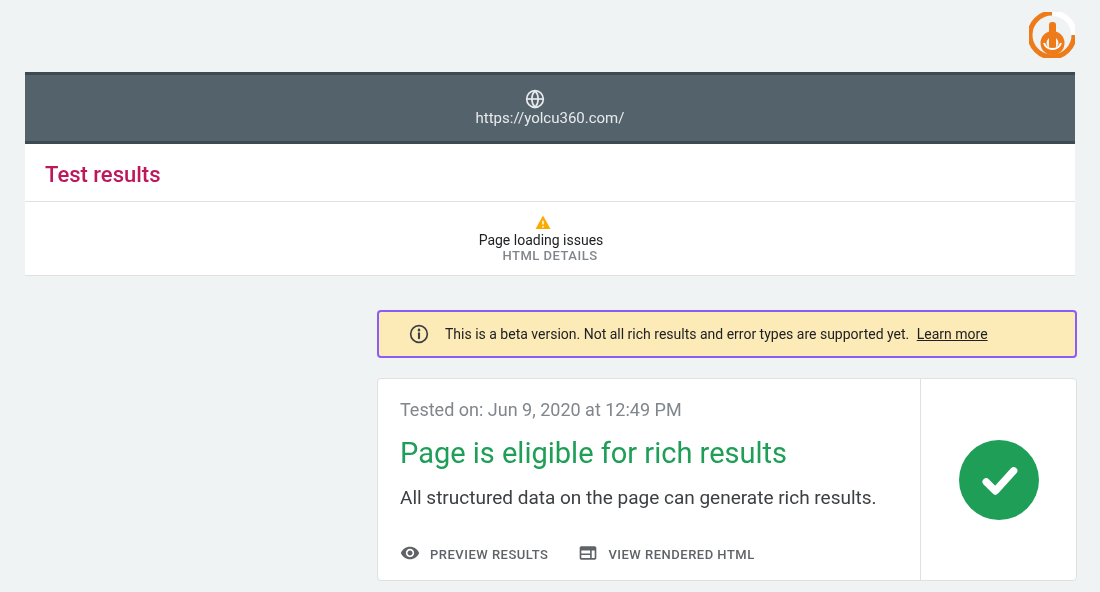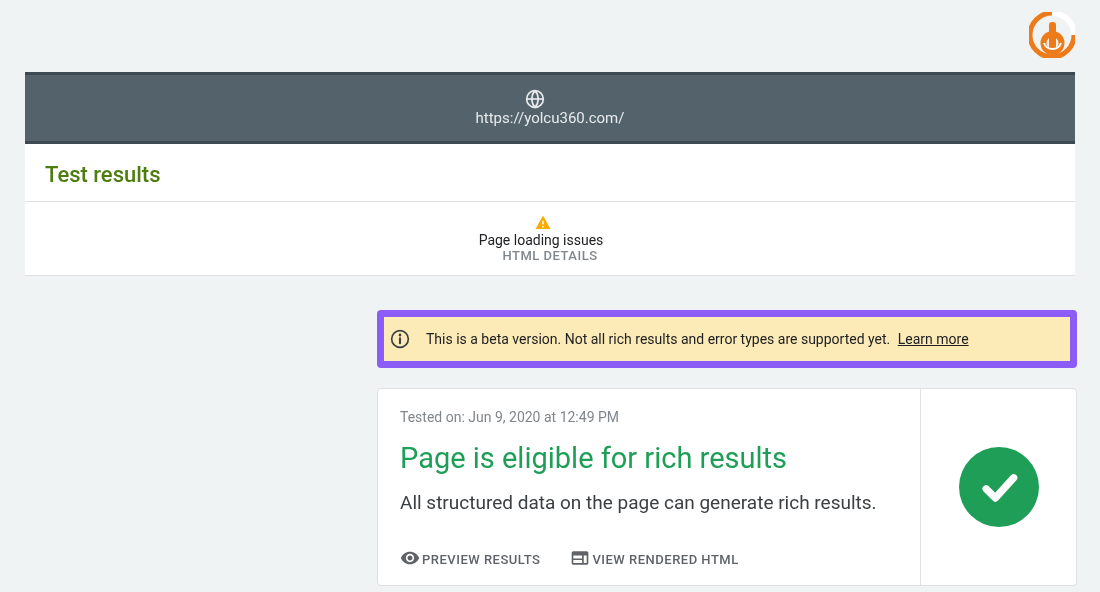--- a/index.html
+++ b/index.html
@@ -43,21 +43,21 @@
       color: #e8eaed;
     }
     .section-title-bar {
       background: #fff;
       padding: 18px 20px 14px;
       border-bottom: 1px solid #e0e0e0;
     }
     .section-title-bar h1 {
       font-size: 22px;
       font-weight: 500;
-      color: #4d7c0f;
+      color: #be185d;
     }
     .issues-bar {
       background: #fff;
       padding: 12px 20px;
       display: flex;
       align-items: center;
       border-bottom: 1px solid #e0e0e0;
       flex-direction: column;
     }
     .warning-icon {
@@ -75,23 +75,23 @@
       color: #80868b;
       letter-spacing: 0.5px;
     }
     .content-area {
       margin-top: 34px;
       margin-left: 352px;
       width: 700px;
     }
     .beta-notice {
       background: #fcebb6;
-      border: 7px solid #8b5cf6;
+      border: 2px solid #8b5cf6;
       border-radius: 4px;
-      padding: 12px 6px;
+      padding: 12px 30px;
       display: flex;
       align-items: center;
       font-size: 14px;
       color: #202124;
     }
     .beta-notice .info-icon {
       margin-right: 16px;
       display: flex;
     }
     .beta-notice .learn-more {
@@ -104,21 +104,21 @@
       border: 1px solid #e0e0e0;
       border-radius: 4px;
       display: flex;
     }
     .result-main {
       flex: 1;
       padding: 20px 22px 14px;
       border-right: 1px solid #e0e0e0;
     }
     .tested-on {
-      font-size: 14px;
+      font-size: 18px;
       color: #80868b;
       margin-bottom: 16px;
     }
     .result-heading {
       font-size: 29px;
       font-weight: 400;
       color: #1e9e57;
       margin-bottom: 16px;
     }
     .result-sub {
@@ -128,21 +128,21 @@
     }
     .result-actions {
       display: flex;
       align-items: center;
       gap: 30px;
       padding-top: 6px;
     }
     .result-action {
       display: flex;
       align-items: center;
-      gap: 2px;
+      gap: 10px;
       font-size: 13px;
       font-weight: 500;
       color: #5f6368;
       letter-spacing: 0.5px;
     }
     .result-side {
       width: 155px;
       display: flex;
       align-items: center;
       justify-content: center;

